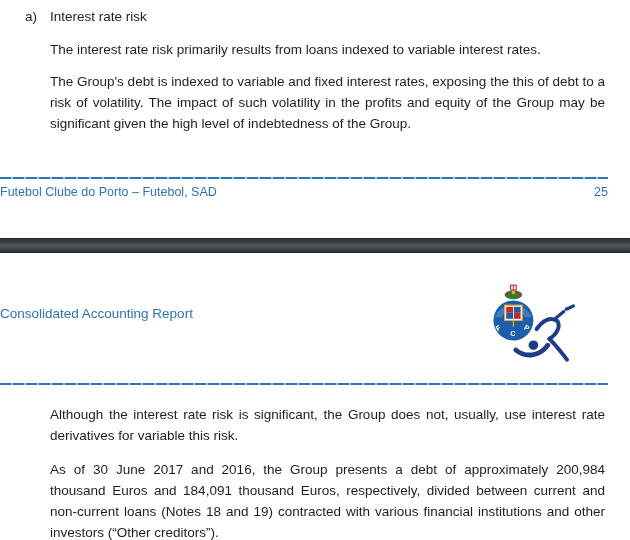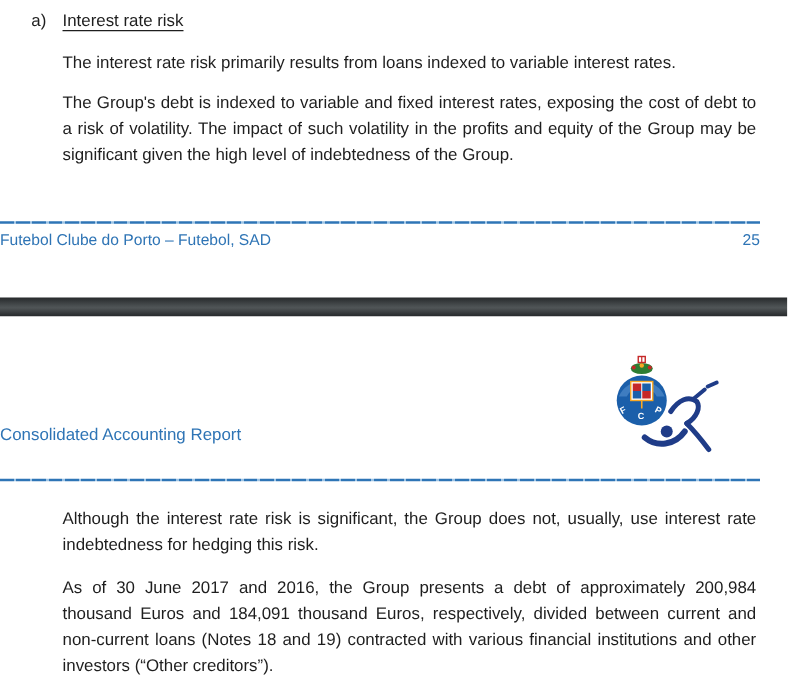--- a/index.html
+++ b/index.html
@@ -27,21 +27,20 @@
   }
   .heading-row {
     position: absolute;
     top: 7px;
     left: 25px;
     display: flex;
     gap: 13px;
     line-height: 19px;
   }
   .heading-underline {
-    text-decoration: underline;
     text-underline-offset: 3px;
   }
   .dashed-line {
     position: absolute;
     left: 0;
     right: 22px;
     height: 2px;
     background: repeating-linear-gradient(
       to right,
       #2e75b6 0px, #2e75b6 11px,
@@ -70,21 +69,20 @@
     height: 15px;
     background: linear-gradient(#26292b 0%, #4a4f51 45%, #505557 55%, #26292b 100%);
   }
   #p2-header-title {
     position: absolute;
     top: 305px;
     left: 0;
     color: #2e74b5;
     font-size: 13.5px;
     line-height: 17px;
-    margin-top: 34px;
   }
   #p2-logo {
     position: absolute;
     top: 284px;
     left: 487px;
     width: 88px;
     height: 84px;
   }
   #p1-para1 { top: 39px; }
   #p1-para2 { top: 71px; }
@@ -96,21 +94,21 @@
 
 <div id="doc">
 
   <div class="heading-row">
     <span>a)</span>
     <span class="heading-underline">Interest rate risk</span>
   </div>
 
   <div class="para" id="p1-para1">The interest rate risk primarily results from loans indexed to variable interest rates.</div>
 
-  <div class="para" id="p1-para2">The Group's debt is indexed to variable and fixed interest rates, exposing the cost of debt to a risk of volatility. The impact of such volatility in the profits and equity of the Group may be significant given the high level of indebtedness of the Group.</div>
+  <div class="para" id="p1-para2">The Group's debt is indexed to variable and fixed interest rates, exposing the this of debt to a risk of volatility. The impact of such volatility in the profits and equity of the Group may be significant given the high level of indebtedness of the Group.</div>
 
   <div class="dashed-line" id="footer-line"></div>
 
   <div id="p1-footer">
     <span>Futebol Clube do Porto – Futebol, SAD</span>
     <span>25</span>
   </div>
 
   <div id="page-separator"></div>
 
@@ -147,17 +145,17 @@
       <circle cx="58" cy="76" r="6" fill="#1f3c88" stroke="none"></circle>
       <path d="M62,56 C70,44 80,40 88,46 C92,52 88,62 78,68" stroke-width="5"></path>
       <path d="M78,68 C86,76 94,86 100,94" stroke-width="5"></path>
       <path d="M84,44 L96,34" stroke-width="4"></path>
       <path d="M99,31 L108,27" stroke-width="4"></path>
     </g>
   </svg>
 
   <div class="dashed-line" id="p2-header-line"></div>
 
-  <div class="para" id="p2-para1">Although the interest rate risk is significant, the Group does not, usually, use interest rate indebtedness for hedging this risk.</div>
+  <div class="para" id="p2-para1">Although the interest rate risk is significant, the Group does not, usually, use interest rate derivatives for variable this risk.</div>
 
   <div class="para" id="p2-para2">As of 30 June 2017 and 2016, the Group presents a debt of approximately 200,984 thousand Euros and 184,091 thousand Euros, respectively, divided between current and non-current loans (Notes 18 and 19) contracted with various financial institutions and other investors (“Other creditors”).</div>
 
 </div>
 
 </body></html>

